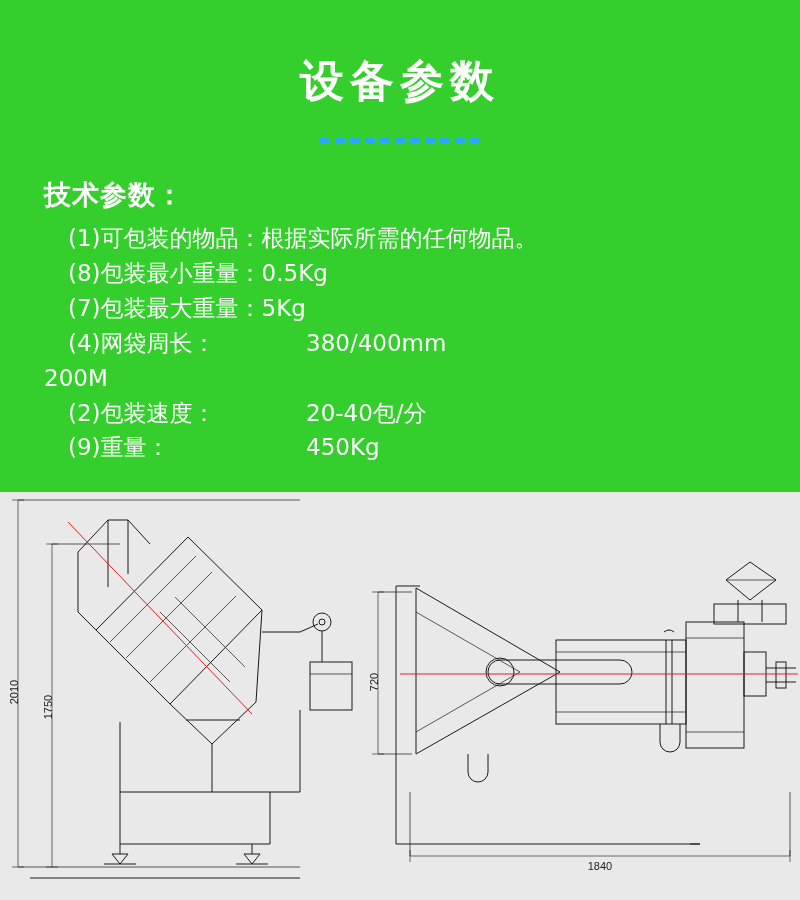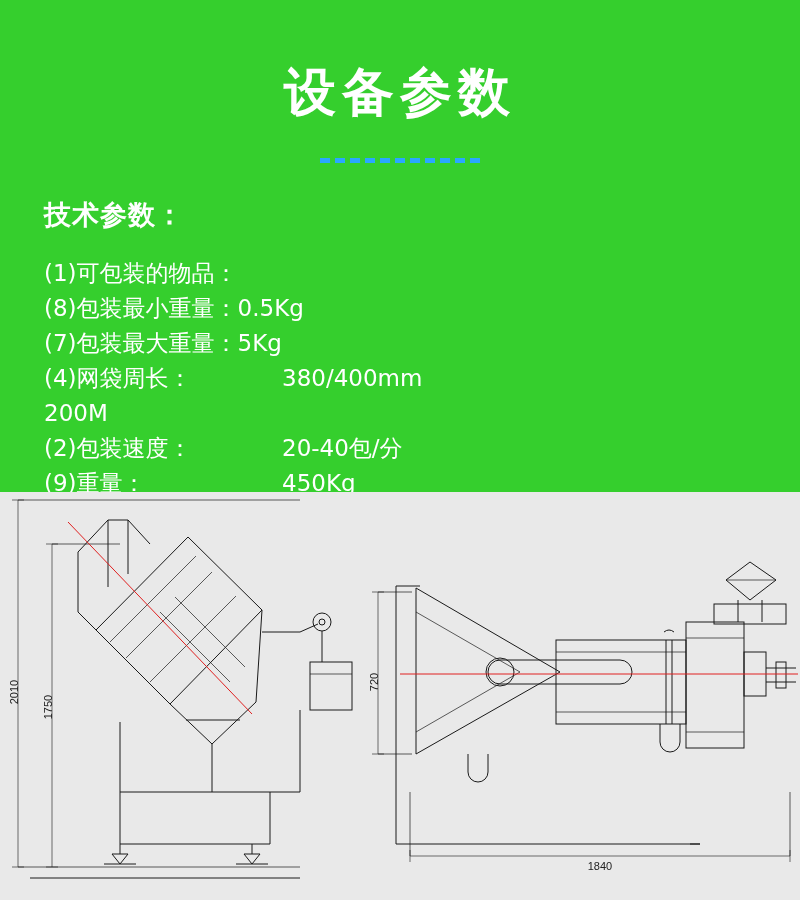--- a/index.html
+++ b/index.html
@@ -25,58 +25,59 @@
     width: 800px;
     height: 492px;
     background: #35cf2d;
     box-sizing: border-box;
     overflow: hidden;
   }
   .title {
     text-align: center;
     color: #ffffff;
     font-family: "DejaVu Sans", "Liberation Sans", sans-serif;
-    font-size: 52px;
+    font-size: 44px;
     font-weight: bold;
     letter-spacing: 6px;
     padding-top: 26px;
     line-height: 1.2;
   }
   .divider {
     width: 160px;
     height: 0;
     margin: 26px auto 0 auto;
     border-top: 5px dashed #2aa7ff;
   }
   .spec-body {
     padding: 34px 0 0 44px;
     color: #ffffff;
   }
   .spec-heading {
     font-family: "DejaVu Sans", "Liberation Sans", sans-serif;
     font-size: 27px;
     font-weight: bold;
-    margin-bottom: 23px;
+    margin-bottom: 8px;
     letter-spacing: 1px;
   }
   .spec-list {
     list-style: none;
     margin: 0;
     padding: 0;
   }
   .spec-row {
     display: flex;
     align-items: baseline;
     font-family: "DejaVu Sans", "Liberation Sans", sans-serif;
     font-size: 23px;
     line-height: 1.52;
     white-space: nowrap;
   }
   .spec-label {
     display: inline-block;
+    margin-left: 24px;
   }
   .spec-value {
     display: inline-block;
   }
   .spec-row.aligned .spec-label {
     min-width: 238px;
   }
 
   
   .drawing-panel {
@@ -102,20 +103,21 @@
 
   <section class="spec-panel">
     <h1 class="title">设备参数</h1>
     <div class="divider"></div>
 
     <div class="spec-body">
       <div class="spec-heading">技术参数：</div>
       <ul class="spec-list">
         <li class="spec-row">
           <span class="spec-label">(1)可包装的物品：</span>
+          <span class="spec-value">根据实际所需的任何物品。</span>
         </li>
         <li class="spec-row">
           <span class="spec-label">(8)包装最小重量：</span>
           <span class="spec-value">0.5Kg</span>
         </li>
         <li class="spec-row">
           <span class="spec-label">(7)包装最大重量：</span>
           <span class="spec-value">5Kg</span>
         </li>
         <li class="spec-row aligned">

